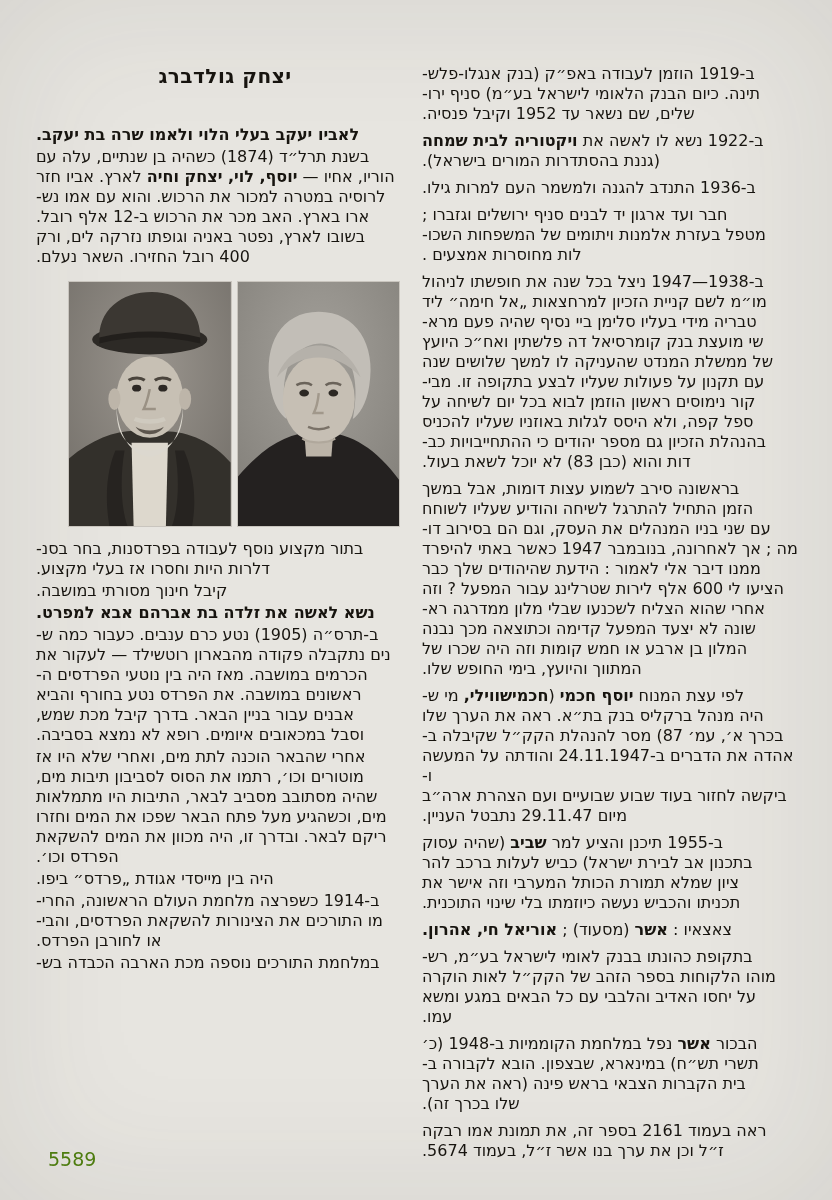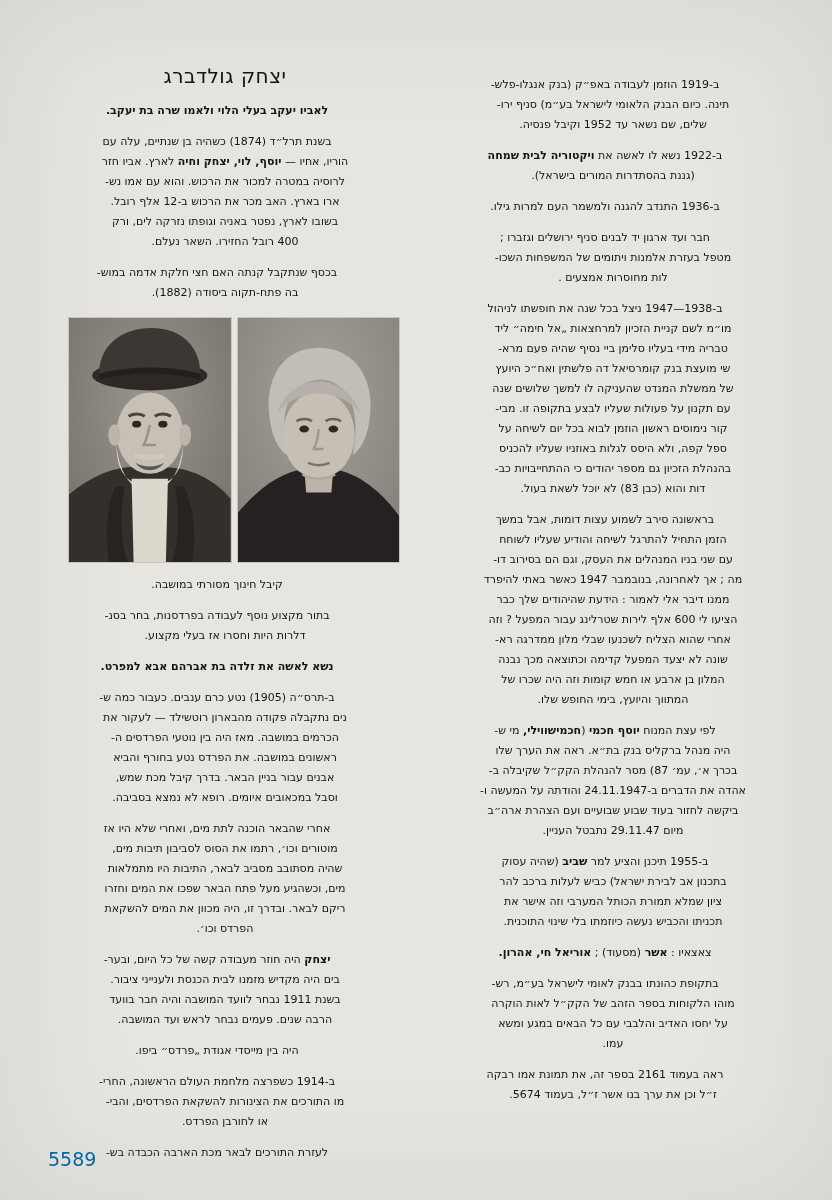--- a/index.html
+++ b/index.html
@@ -7,40 +7,40 @@
     width:832px;height:1200px;overflow:hidden;position:relative;
     background:#e7e5e0;
     font-family:"DejaVu Sans",sans-serif;
     color:#17140f;
   }
   .sheet{position:absolute;inset:0;box-shadow:inset 0 0 140px rgba(60,55,45,0.10);}
   .col{position:absolute;top:64px;}
   #col-right{right:28px;width:382px;}
   #col-left{left:36px;width:378px;}
   .page-title{
-    text-align:center;font-weight:normal;font-size:20px;line-height:24px;
-    margin:0 0 13px 0;letter-spacing:0.5px;
+    text-align:center;font-weight:bold;font-size:20px;line-height:24px;
+    margin:0 0 37px 0;letter-spacing:0.5px;
   }
   .para{
-    margin:11px;font-size:11px;line-height:20px;
-    white-space:pre-line;text-align:center;text-indent:16px;
+    margin:0;font-size:16px;line-height:20px;
+    white-space:pre-line;text-align:left;text-indent:16px;
   }
   #col-right .para{margin-bottom:7px;}
   #col-left .para{margin-bottom:2px;}
   .b{font-weight:bold;}
   .photos{
     display:flex;direction:ltr;column-gap:5px;
     width:332px;height:246px;
     margin:14px 14px 12px auto;
   }
   .photo{flex:1;height:246px;border:1px solid #c9c5be;box-sizing:border-box;background:#8f8b86;}
   .photo svg{display:block;width:100%;height:100%;}
   .page-number{
     position:absolute;left:48px;top:1148px;
-    font-size:19px;line-height:22px;color:#0369a1;direction:ltr;
+    font-size:19px;line-height:22px;color:#4d7c0f;direction:ltr;
   }
 </style>
 </head>
 <body>
 
 <div class="sheet">
 
   <div class="col" id="col-right">
     <p class="para"><span>ב-1919 הוזמן לעבודה באפ״ק (בנק אנגלו-פלש-
 תינה. כיום הבנק הלאומי לישראל בע״מ) סניף ירו-
@@ -79,36 +79,38 @@
 מיום 29.11.47 נתבטל העניין.</span></p>
     <p class="para"><span>ב-1955 תיכנן והציע למר </span><span class="b">שביב</span><span> (שהיה עסוק
 בתכנון אב לבירת ישראל) כביש לעלות ברכב להר
 ציון שמלא תמורת הכותל המערבי וזה אישר את
 תכניתו והכביש נעשה כיוזמתו בלי שינוי התוכנית.</span></p>
     <p class="para"><span>צאצאיו : </span><span class="b">אשר</span><span> (מסעוד) ; </span><span class="b">אוריאל חי, אהרון.</span></p>
     <p class="para"><span>בתקופת כהונתו בבנק לאומי לישראל בע״מ, רש-
 מוהו הלקוחות בספר הזהב של הקק״ל לאות הוקרה
 על יחסו האדיב והלבבי עם כל הבאים במגע ומשא
 עמו.</span></p>
+    <p class="para"><span>הבכור </span><span class="b">אשר</span><span> נפל במלחמת הקוממיות ב-1948 (כ׳
+תשרי תש״ח) במינארא, שבצפון. הובא לקבורה ב-
+בית הקברות הצבאי בראש פינה (ראה את הערך
+שלו בכרך זה).</span></p>
     <p class="para"><span>ראה בעמוד 2161 בספר זה, את תמונת אמו רבקה
 ז״ל וכן את ערך בנו אשר ז״ל, בעמוד 5674.</span></p>
   </div>
 
   <div class="col" id="col-left">
     <h1 class="page-title">יצחק גולדברג</h1>
 
     <p class="para"><span class="b">לאביו יעקב בעלי הלוי ולאמו שרה בת יעקב.</span></p>
     <p class="para"><span>בשנת תרל״ד (1874) כשהיה בן שנתיים, עלה עם
 הוריו, אחיו — </span><span class="b">יוסף, לוי, יצחק וחיה</span><span> לארץ. אביו חזר
 לרוסיה במטרה למכור את הרכוש. והוא עם אמו נש-
 ארו בארץ. האב מכר את הרכוש ב-12 אלף רובל.
 בשובו לארץ, נפטר באניה וגופתו נזרקה לים, ורק
 400 רובל החזירו. השאר נעלם.</span></p>
-    <p class="para"><span>בכסף שנתקבל קנתה האם חצי חלקת אדמה במוש-
-בה פתח-תקוה ביסודה (1882).</span></p>
 
     <div class="photos">
 
       <div class="photo">
         <svg viewBox="0 0 160 246" preserveAspectRatio="none">
           <defs>
             <radialGradient id="gm" cx="50%" cy="35%" r="85%">
               <stop offset="0%" stop-color="#9a958e"></stop>
                 <stop offset="100%" stop-color="#6e6a64"></stop>
             </radialGradient>
@@ -153,41 +155,37 @@
           <ellipse cx="98" cy="112" rx="5" ry="3.5" fill="#2c2824"></ellipse>
           <path d="M60,104 C65,101 72,101 76,104" stroke="#6a635a" stroke-width="2.5" fill="none"></path>
           <path d="M90,104 C94,101 101,101 106,104" stroke="#6a635a" stroke-width="2.5" fill="none"></path>
           <path d="M83,112 C82,122 80,128 78,132 L88,132" stroke="#a1988b" stroke-width="2.5" fill="none"></path>
           <path d="M72,146 C79,149 87,149 94,146" stroke="#7a7268" stroke-width="2.5" fill="none"></path>
           <path d="M66,158 C74,163 92,163 100,158" stroke="#b0a89c" stroke-width="2" fill="none"></path>
         </svg>
       </div>
     </div>
 
-    <p class="para"><span>קיבל חינוך מסורתי במושבה.</span></p>
     <p class="para"><span>בתור מקצוע נוסף לעבודה בפרדסנות, בחר בסנ-
 דלרות היות וחסרו אז בעלי מקצוע.</span></p>
+    <p class="para"><span>קיבל חינוך מסורתי במושבה.</span></p>
     <p class="para"><span class="b">נשא לאשה את זלדה בת אברהם אבא למפרט.</span></p>
     <p class="para"><span>ב-תרס״ה (1905) נטע כרם ענבים. כעבור כמה ש-
 נים נתקבלה פקודה מהבארון רוטשילד — לעקור את
 הכרמים במושבה. מאז היה בין נוטעי הפרדסים ה-
 ראשונים במושבה. את הפרדס נטע בחורף והביא
 אבנים עבור בניין הבאר. בדרך קיבל מכת שמש,
 וסבל במכאובים איומים. רופא לא נמצא בסביבה.</span></p>
     <p class="para"><span>אחרי שהבאר הוכנה לתת מים, ואחרי שלא היו אז
 מוטורים וכו׳, רתמו את הסוס לסביבון תיבות מים,
 שהיה מסתובב מסביב לבאר, התיבות היו מתמלאות
 מים, וכשהגיע מעל פתח הבאר שפכו את המים וחזרו
 ריקם לבאר. ובדרך זו, היה מכוון את המים להשקאת
 הפרדס וכו׳.</span></p>
-    <p class="para"><span class="b">יצחק</span><span> היה חוזר מעבודה קשה של כל היום, ובער-
-בים היה מקדיש מזמנו לבית הכנסת ולענייני ציבור.
-בשנת 1911 נבחר לוועד המושבה והיה חבר בוועד
-הרבה שנים. פעמים נבחר לראש ועד המושבה.</span></p>
     <p class="para"><span>היה בין מייסדי אגודת „פרדס״ ביפו.</span></p>
     <p class="para"><span>ב-1914 כשפרצה מלחמת העולם הראשונה, החרי-
 מו התורכים את הצינורות להשקאת הפרדסים, והבי-
 או לחורבן הפרדס.</span></p>
-    <p class="para"><span>לעזרת התורכים לבאר מכת הארבה הכבדה בש-</span></p>
+    <p class="para"><span>במלחמת התורכים נוספה מכת הארבה הכבדה בש-</span></p>
   </div>
 
   <div class="page-number">5589</div>
 </div>
 
 </body></html>

